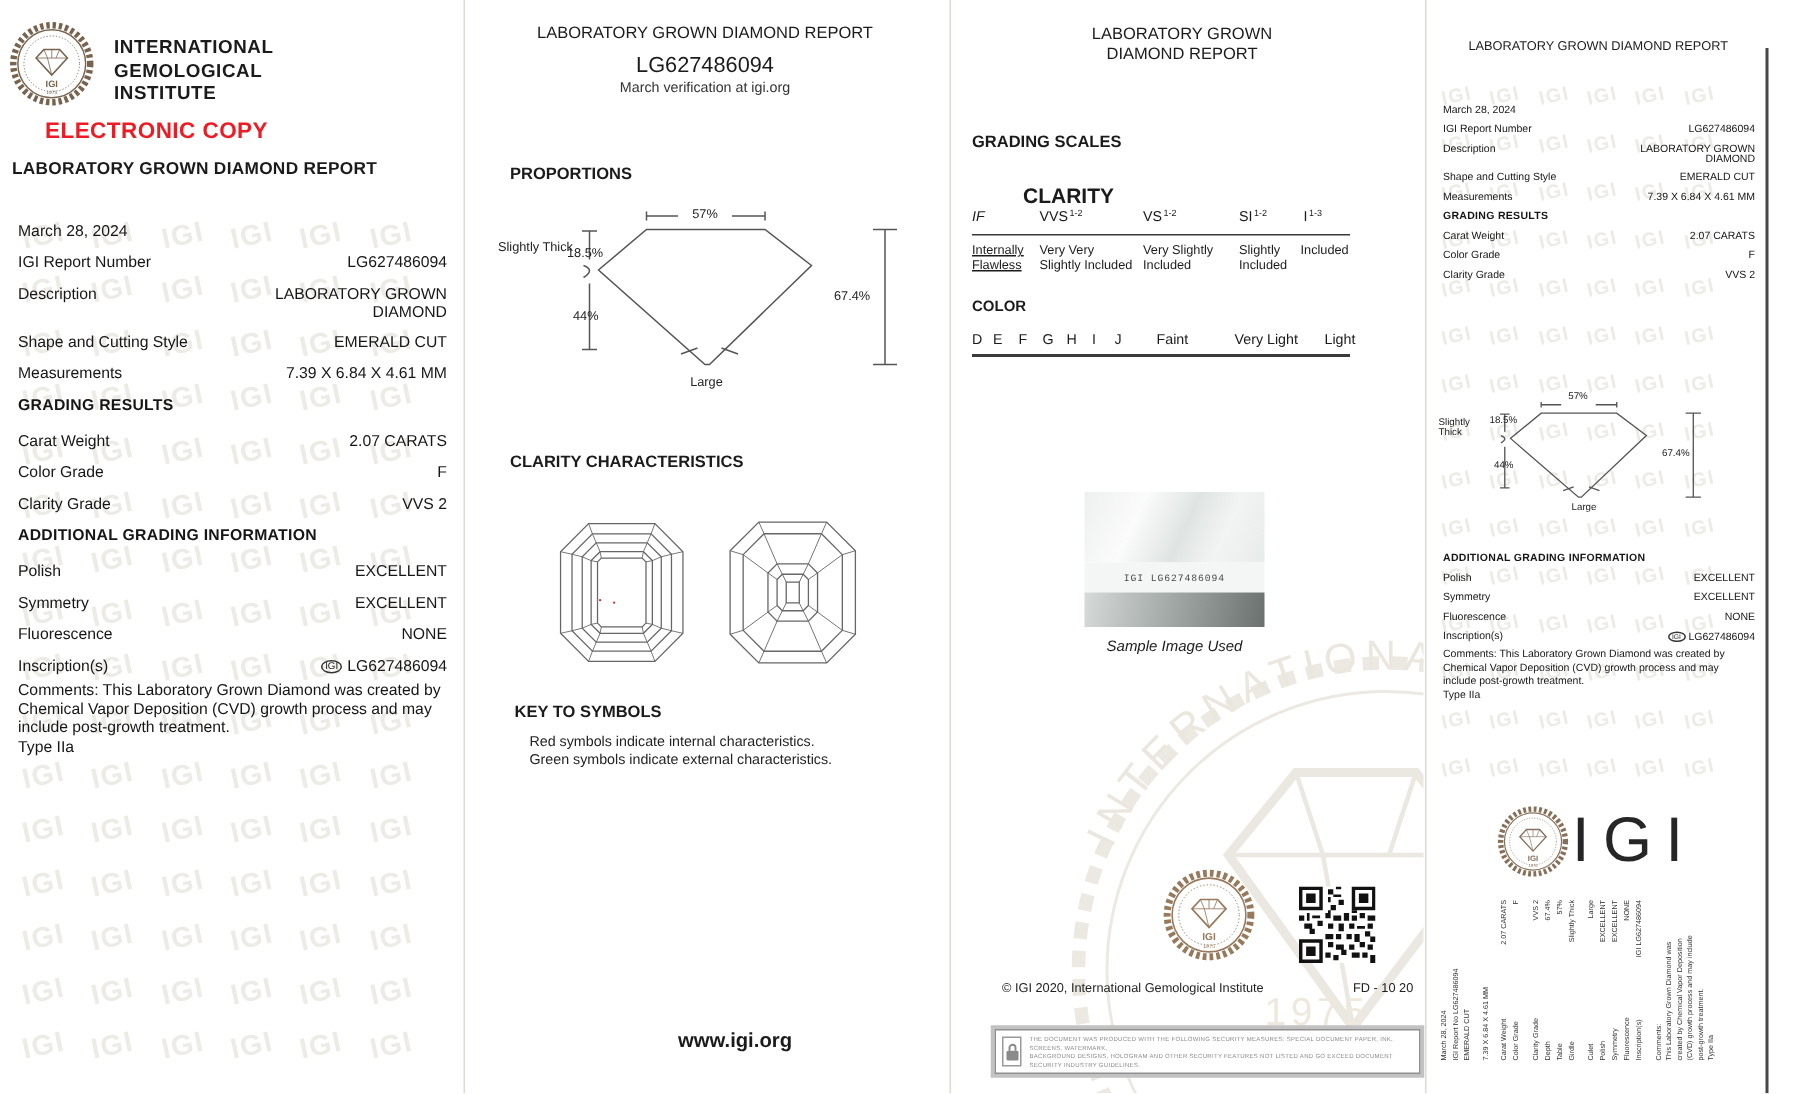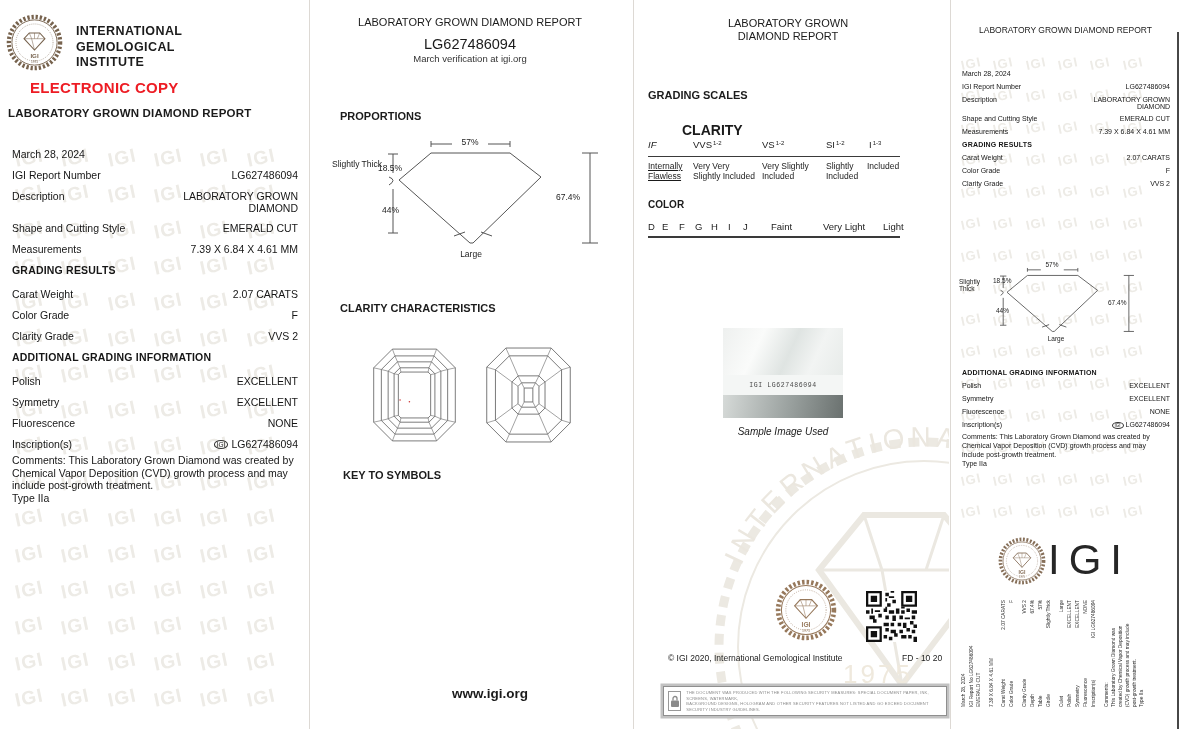--- a/index.html
+++ b/index.html
@@ -200,20 +200,24 @@
     <path d="M38 34 L62 34 L69 41 L69 71 L62 78 L38 78 L31 71 L31 41 Z"></path>
     <path d="M42 42 L58 42 L62 46 L62 66 L58 70 L42 70 L38 66 L38 46 Z"></path>
     <path d="M45 48 L55 48 L55 64 L45 64 Z"></path>
     <path stroke-width="0.7" d="M24 2L28 11M76 2L72 11M98 24L88 27M98 88L88 85M76 110L72 101M24 110L28 101M2 88L12 85M2 24L12 27"></path>
     <path stroke-width="0.7" d="M28 11L38 34M72 11L62 34M88 27L69 41M88 85L69 71M72 101L62 78M28 101L38 78M12 85L31 71M12 27L31 41"></path>
     <path stroke-width="0.7" d="M38 34L42 42M62 34L58 42M69 41L62 46M69 71L62 66M62 78L58 70M38 78L42 70M31 71L38 66M31 41L38 46"></path>
     <path stroke-width="0.7" d="M42 42L45 48M58 42L55 48M58 70L55 64M42 70L45 64"></path>
   </svg>
 
   <div class="abs b" style="left:343px; top:469px; font-size:11px;">KEY TO SYMBOLS</div>
+  <div class="abs" style="left:353px; top:489px; font-size:9.5px; line-height:12px; color:#222;">
+    <div>Red symbols indicate internal characteristics.</div>
+    <div>Green symbols indicate external characteristics.</div>
+  </div>
 
   <div class="abs b" style="left:452px; top:686px; font-size:13.5px;">www.igi.org</div>
 
   <div class="vdiv" style="left:633px;"></div>
 
   <div class="abs" style="left:634px; top:425px; width:315px; height:304px; overflow:hidden;">
     <svg width="520" height="470" viewBox="0 0 520 470" style="position:absolute; left:0; top:0;" fill="none">
       <circle cx="290" cy="222" r="205" stroke="#ece9e2" stroke-width="9" stroke-dasharray="11 8"></circle>
       <circle cx="290" cy="222" r="186" stroke="#ece9e2" stroke-width="2"></circle>
       <path d="M185 145 L230 90 L310 90 L355 145 L268 260 Z" stroke="#ebe8e1" stroke-width="6"></path>

